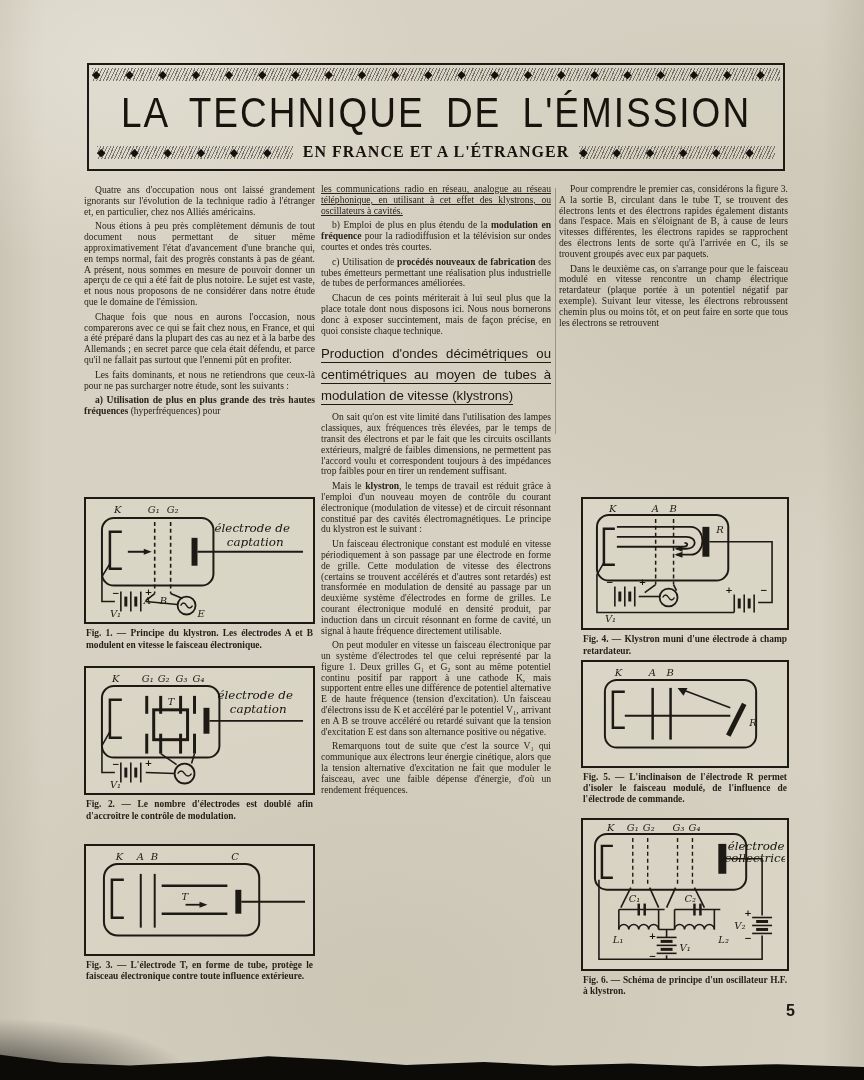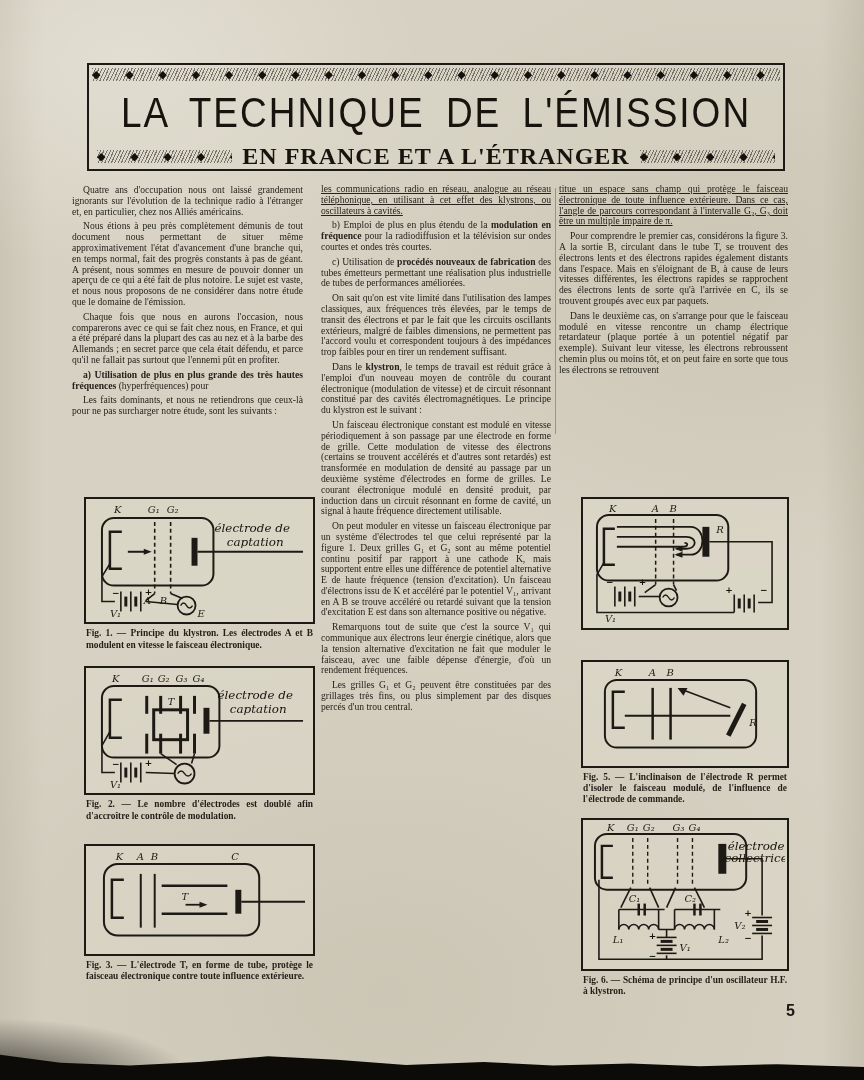--- a/index.html
+++ b/index.html
@@ -19,28 +19,28 @@
   .deco{height:13px;overflow:hidden;white-space:nowrap;text-align:center;
     background:repeating-linear-gradient(115deg, rgba(38,34,28,.55) 0 1px, rgba(214,209,194,.12) 1px 3px);
     color:#14110c;font-size:11px;line-height:12px;letter-spacing:11px;}
   .deco-top{margin:3px 3px 0 3px;}
   .masthead-title{height:56px;display:flex;align-items:center;justify-content:center;
     font-family:"Liberation Sans","DejaVu Sans",sans-serif;font-size:37px;font-weight:400;
     letter-spacing:2px;word-spacing:9px;color:#17140e;transform:scaleY(1.14);margin-top:4px;}
   .subtitle-row{display:flex;align-items:center;gap:10px;margin:2px 8px 0 8px;}
   .subtitle-row .deco{flex:1;}
   .masthead-subtitle{font-family:"Liberation Serif","DejaVu Serif",serif;font-weight:700;
-    font-size:24px;letter-spacing:1px;color:#17140e;white-space:nowrap;}
+    font-size:16px;letter-spacing:1px;color:#17140e;white-space:nowrap;}
 
   
   .col{position:absolute;font-size:9.6px;line-height:10.8px;text-align:justify;}
   .col p{margin:0 0 4px 0;text-indent:11px;}
   .col p.noind{text-indent:0;text-decoration:underline;}
   .b{font-weight:700;}
-  #col1{left:72px;top:185px;width:231px;}
+  #col1{left:84px;top:185px;width:231px;}
   #col2{left:321px;top:184px;width:230px;}
   #col3{left:559px;top:184px;width:229px;}
   .section-heading{font-family:"Liberation Sans","DejaVu Sans",sans-serif;
     font-size:13.2px;line-height:21px;margin:7px 0 6px 0;color:#1d1a14;
     text-decoration:underline;text-decoration-thickness:1px;text-underline-offset:4px;text-align:justify;}
   .col-rule{position:absolute;left:555px;top:188px;width:1px;height:246px;background:rgba(70,64,52,.40);}
 
   
   .figure{position:absolute;}
   .figbox{border:2px solid #1d1a15;box-sizing:border-box;background:rgba(224,219,205,.45);padding:2px;}
@@ -76,38 +76,38 @@
       <div class="deco"><span>◆ ◆ ◆ ◆ ◆ ◆ ◆ ◆ ◆ ◆ ◆ ◆ ◆ ◆ ◆ ◆ ◆ ◆ ◆ ◆ ◆ ◆ ◆ ◆ ◆ ◆ ◆ ◆ ◆ ◆</span></div>
       <div class="masthead-subtitle">EN FRANCE ET A L'ÉTRANGER</div>
       <div class="deco"><span>◆ ◆ ◆ ◆ ◆ ◆ ◆ ◆ ◆ ◆ ◆ ◆ ◆ ◆ ◆ ◆ ◆ ◆ ◆ ◆ ◆ ◆ ◆ ◆ ◆ ◆ ◆ ◆ ◆ ◆</span></div>
     </div>
   </div>
 
   <div class="col" id="col1">
     <p><span>Quatre ans d'occupation nous ont laissé grandement ignorants sur l'évolution de la technique radio à l'étranger et, en particulier, chez nos Alliés américains.</span></p>
     <p><span>Nous étions à peu près complètement démunis de tout document nous permettant de situer même approximativement l'état d'avancement d'une branche qui, en temps normal, fait des progrès constants à pas de géant. A présent, nous sommes en mesure de pouvoir donner un aperçu de ce qui a été fait de plus notoire. Le sujet est vaste, et nous nous proposons de ne considérer dans notre étude que le domaine de l'émission.</span></p>
     <p><span>Chaque fois que nous en aurons l'occasion, nous comparerons avec ce qui se fait chez nous, en France, et qui a été préparé dans la plupart des cas au nez et à la barbe des Allemands ; en secret parce que cela était défendu, et parce qu'il ne fallait pas surtout que l'ennemi pût en profiter.</span></p>
+    <p><span>Les faits dominants, et nous ne retiendrons que ceux-là pour ne pas surcharger notre étude, sont les suivants :</span></p>
     <p><span class="b">a) Utilisation de plus en plus grande des très hautes fréquences</span><span> (hyperfréquences) pour</span></p>
-    <p><span>Les faits dominants, et nous ne retiendrons que ceux-là pour ne pas surcharger notre étude, sont les suivants :</span></p>
   </div>
 
   <div class="col" id="col2">
     <p class="noind"><span>les communications radio en réseau, analogue au réseau téléphonique, en utilisant à cet effet des klystrons, ou oscillateurs à cavités.</span></p>
     <p><span>b) Emploi de plus en plus étendu de la </span><span class="b">modulation en fréquence</span><span> pour la radiodiffusion et la télévision sur ondes courtes et ondes très courtes.</span></p>
     <p><span>c) Utilisation de </span><span class="b">procédés nouveaux de fabrication</span><span> des tubes émetteurs permettant une réalisation plus industrielle de tubes de performances améliorées.</span></p>
+    <p><span>Chacun de ces points mériterait à lui seul plus que la place totale dont nous disposons ici. Nous nous bornerons donc à exposer succintement, mais de façon précise, en quoi consiste chaque technique.</span></p>
+    <div class="section-heading">Production d'ondes décimétriques ou centimétriques au moyen de tubes à modulation de vitesse (klystrons)</div>
     <p><span>On sait qu'on est vite limité dans l'utilisation des lampes classiques, aux fréquences très élevées, par le temps de transit des électrons et par le fait que les circuits oscillants extérieurs, malgré de faibles dimensions, ne permettent pas l'accord voulu et correspondent toujours à des impédances trop faibles pour en tirer un rendement suffisant.</span></p>
-    <p><span>Dans le </span><span class="b">klystron</span><span>, le temps de travail est réduit grâce à l'emploi d'un nouveau moyen de contrôle du courant électronique (modulation de vitesse) et de circuit résonnant constitué par des cavités électromagnétiques. Le principe du klystron est le suivant :</span></p>
+    <p><span>Mais le </span><span class="b">klystron</span><span>, le temps de travail est réduit grâce à l'emploi d'un nouveau moyen de contrôle du courant électronique (modulation de vitesse) et de circuit résonnant constitué par des cavités électromagnétiques. Le principe du klystron est le suivant :</span></p>
     <p><span>Un faisceau électronique constant est modulé en vitesse périodiquement à son passage par une électrode en forme de grille. Cette modulation de vitesse des électrons (certains se trouvent accélérés et d'autres sont retardés) est transformée en modulation de densité au passage par un deuxième système d'électrodes en forme de grilles. Le courant électronique modulé en densité produit, par induction dans un circuit résonnant en forme de cavité, un signal à haute fréquence directement utilisable.</span></p>
     <p><span>On peut moduler en vitesse un faisceau électronique par un système d'électrodes tel que celui représenté par la figure 1. Deux grilles G₁ et G₂ sont au même potentiel continu positif par rapport à une cathode K, mais supportent entre elles une différence de potentiel alternative E de haute fréquence (tension d'excitation). Un faisceau d'électrons issu de K et accéléré par le potentiel V₁, arrivant en A B se trouve accéléré ou retardé suivant que la tension d'excitation E est dans son alternance positive ou négative.</span></p>
     <p><span>Remarquons tout de suite que c'est la source V₁ qui communique aux électrons leur énergie cinétique, alors que la tension alternative d'excitation ne fait que moduler le faisceau, avec une faible dépense d'énergie, d'où un rendement fréquences.</span></p>
-    <p><span>Les grilles G₁ et G₂ peuvent être constituées par des grillages très fins, ou plus simplement par des disques percés d'un trou central.</span></p>
   </div>
 
   <div class="col" id="col3">
-    <p class="noind"><span>titue un espace sans champ qui protège le faisceau électronique de toute influence extérieure. Dans ce cas, l'angle de parcours correspondant à l'intervalle G₂, G₃ doit être un multiple impaire de π.</span></p>
     <p><span>Pour comprendre le premier cas, considérons la figure 3. A la sortie B, circulant dans le tube T, se trouvent des électrons lents et des électrons rapides également distants dans l'espace. Mais en s'éloignant de B, à cause de leurs vitesses différentes, les électrons rapides se rapprochent des électrons lents de sorte qu'à l'arrivée en C, ils se trouvent groupés avec eux par paquets.</span></p>
     <p><span>Dans le deuxième cas, on s'arrange pour que le faisceau modulé en vitesse rencontre un champ électrique retardateur (plaque portée à un potentiel négatif par exemple). Suivant leur vitesse, les électrons rebroussent chemin plus ou moins tôt, et on peut faire en sorte que tous les électrons se retrouvent</span></p>
   </div>
 
   <div class="col-rule"></div>
 
   <div class="figure" id="fig1">
     <div class="figbox">
       <svg viewBox="0 0 224 120">
         <g stroke="#1d1a15" fill="none" stroke-width="2">
@@ -265,20 +265,21 @@
         <text class="diag-text" x="67" y="11">A</text>
         <text class="diag-text" x="85" y="11">B</text>
         <text class="diag-text" x="132" y="32">R</text>
         <text class="diag-sign" x="21" y="84">−</text>
         <text class="diag-sign" x="54" y="84">+</text>
         <text class="diag-text" x="20" y="122">V₁</text>
         <text class="diag-sign" x="141" y="92">+</text>
         <text class="diag-sign" x="176" y="92">−</text>
       </svg>
     </div>
+    <div class="caption">Fig. 4. — Klystron muni d'une électrode à champ retardateur.</div>
   </div>
 
   <div class="figure" id="fig5">
     <div class="figbox">
       <svg viewBox="0 0 201 100">
         <g stroke="#1d1a15" fill="none">
           <rect x="20" y="16" width="152" height="68" rx="12" stroke-width="2"></rect>
           <path d="M40 28 h-12 v36 h12" stroke-width="2.5"></path>
           <line x1="68" y1="24" x2="68" y2="76" stroke-width="2.5"></line>
           <line x1="86" y1="24" x2="86" y2="76" stroke-width="2.5"></line>

